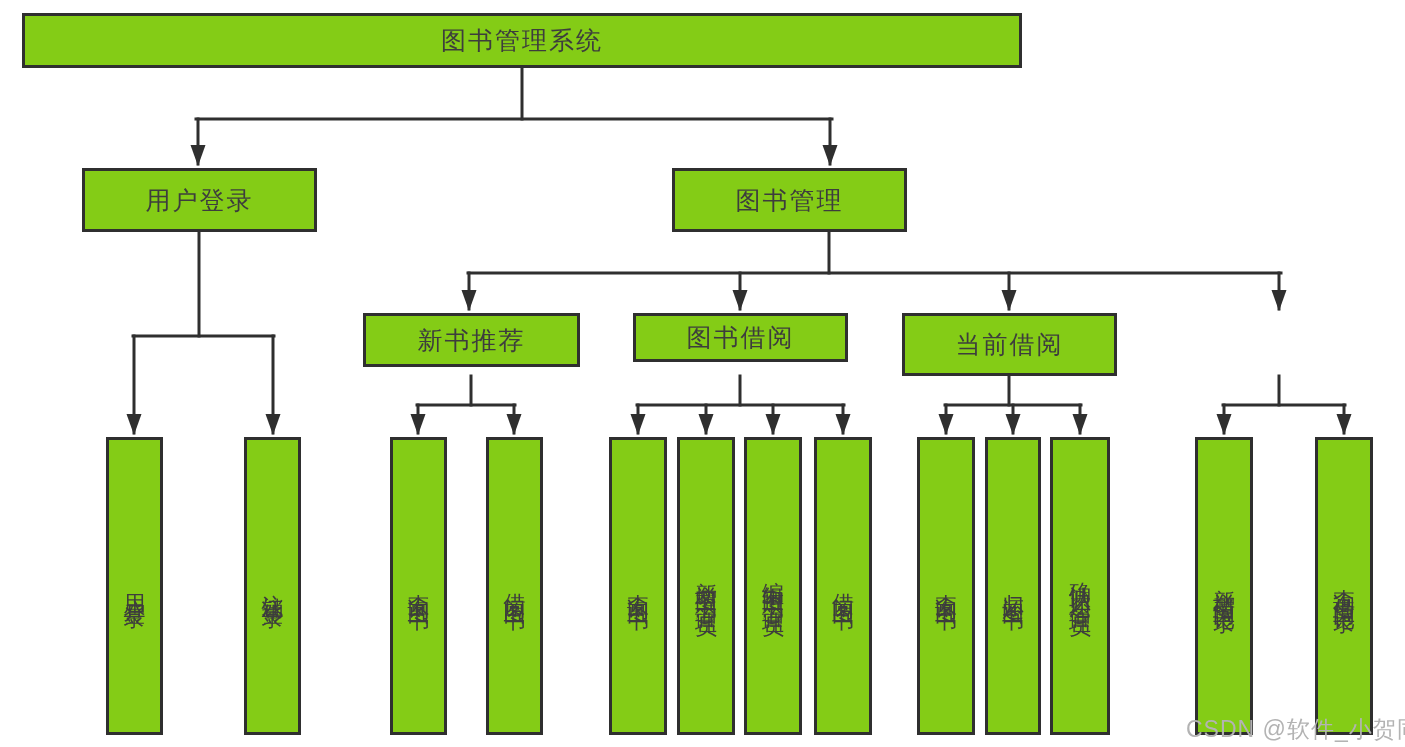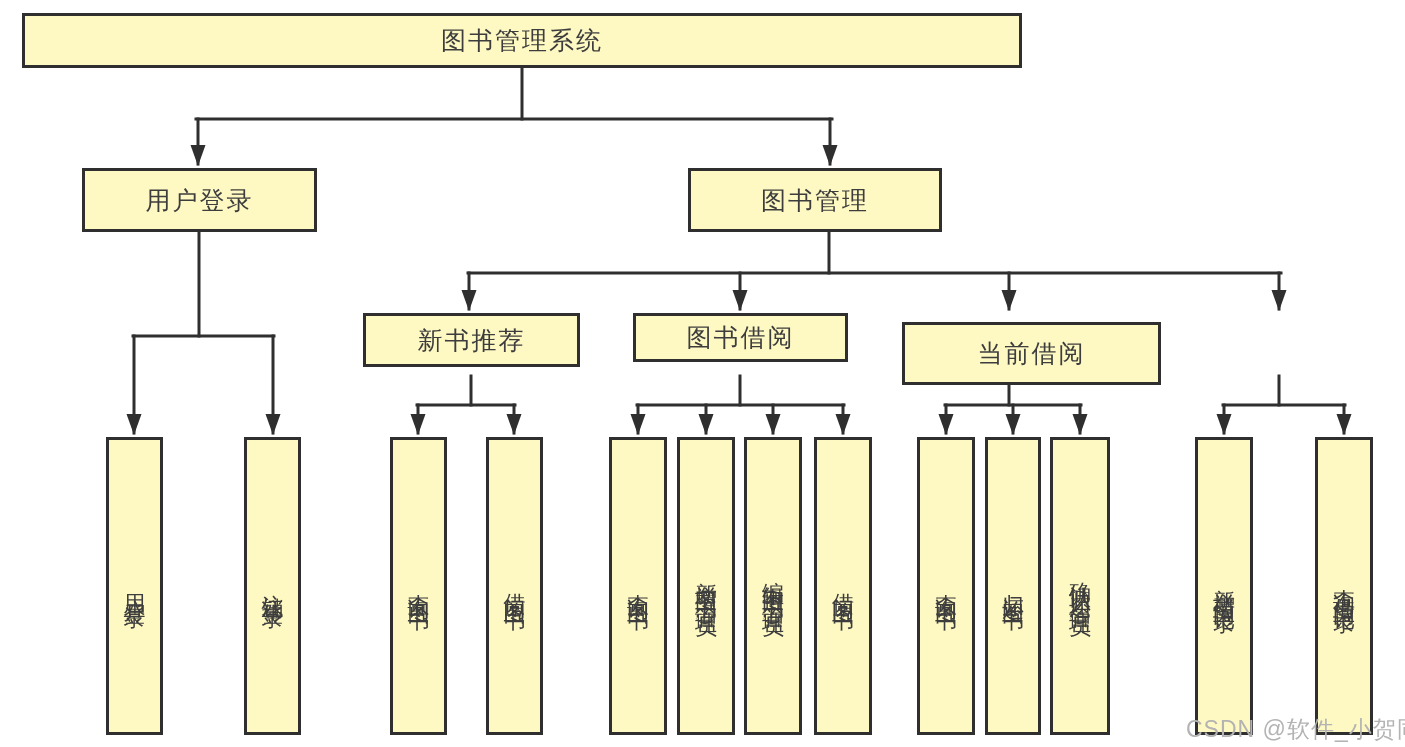--- a/index.html
+++ b/index.html
@@ -11,21 +11,21 @@
     overflow:hidden;
   }
   .connector-layer{
     position:absolute;left:0;top:0;width:1405px;height:747px;
     pointer-events:none;
   }
   .node{
     position:absolute;
     box-sizing:border-box;
     border:3px solid #2f2f2f;
-    background:#fef9c3;
+    background:#84cc16;
     color:#3d3d3d;
     display:flex;
     align-items:center;
     justify-content:center;
     text-align:right;
   }
   .node.h{ font-size:25px; letter-spacing:2px; }
   .node.v{
     font-size:22px;
     writing-mode:vertical-lr;
@@ -99,25 +99,25 @@
       <polygon points="938.5,414 953.5,414 946,435" fill="#2f2f2f"></polygon>
       <polygon points="1005.5,414 1020.5,414 1013,435" fill="#2f2f2f"></polygon>
       <polygon points="1072.5,414 1087.5,414 1080,435" fill="#2f2f2f"></polygon>
       <polygon points="1216.5,414 1231.5,414 1224,435" fill="#2f2f2f"></polygon>
       <polygon points="1336.5,414 1351.5,414 1344,435" fill="#2f2f2f"></polygon>
     </svg>
 
   <div class="node h" style="left:22px;top:13px;width:1000px;height:55px">图书管理系统</div>
 
   <div class="node h" style="left:82px;top:168px;width:235px;height:64px">用户登录</div>
-  <div class="node h" style="left:688px;top:168px;width:254px;height:64px">图书管理</div>
+  <div class="node h" style="left:672px;top:168px;width:235px;height:64px">图书管理</div>
 
   <div class="node h" style="left:363px;top:313px;width:217px;height:54px">新书推荐</div>
   <div class="node h" style="left:633px;top:313px;width:215px;height:49px">图书借阅</div>
-  <div class="node h" style="left:902px;top:322px;width:259px;height:63px">当前借阅</div>
+  <div class="node h" style="left:902px;top:313px;width:215px;height:63px">当前借阅</div>
 
   <div class="node v" style="left:106px;top:437px;width:57px;height:298px">用户登录</div>
   <div class="node v" style="left:244px;top:437px;width:57px;height:298px">注销登录</div>
 
   <div class="node v" style="left:390px;top:437px;width:57px;height:298px">查询图书</div>
   <div class="node v" style="left:486px;top:437px;width:57px;height:298px">借阅图书</div>
 
   <div class="node v" style="left:609px;top:437px;width:58px;height:298px">查询图书</div>
   <div class="node v" style="left:677px;top:437px;width:58px;height:298px">新增图书（管理员）</div>
   <div class="node v" style="left:744px;top:437px;width:58px;height:298px">编辑图书（管理员）</div>

